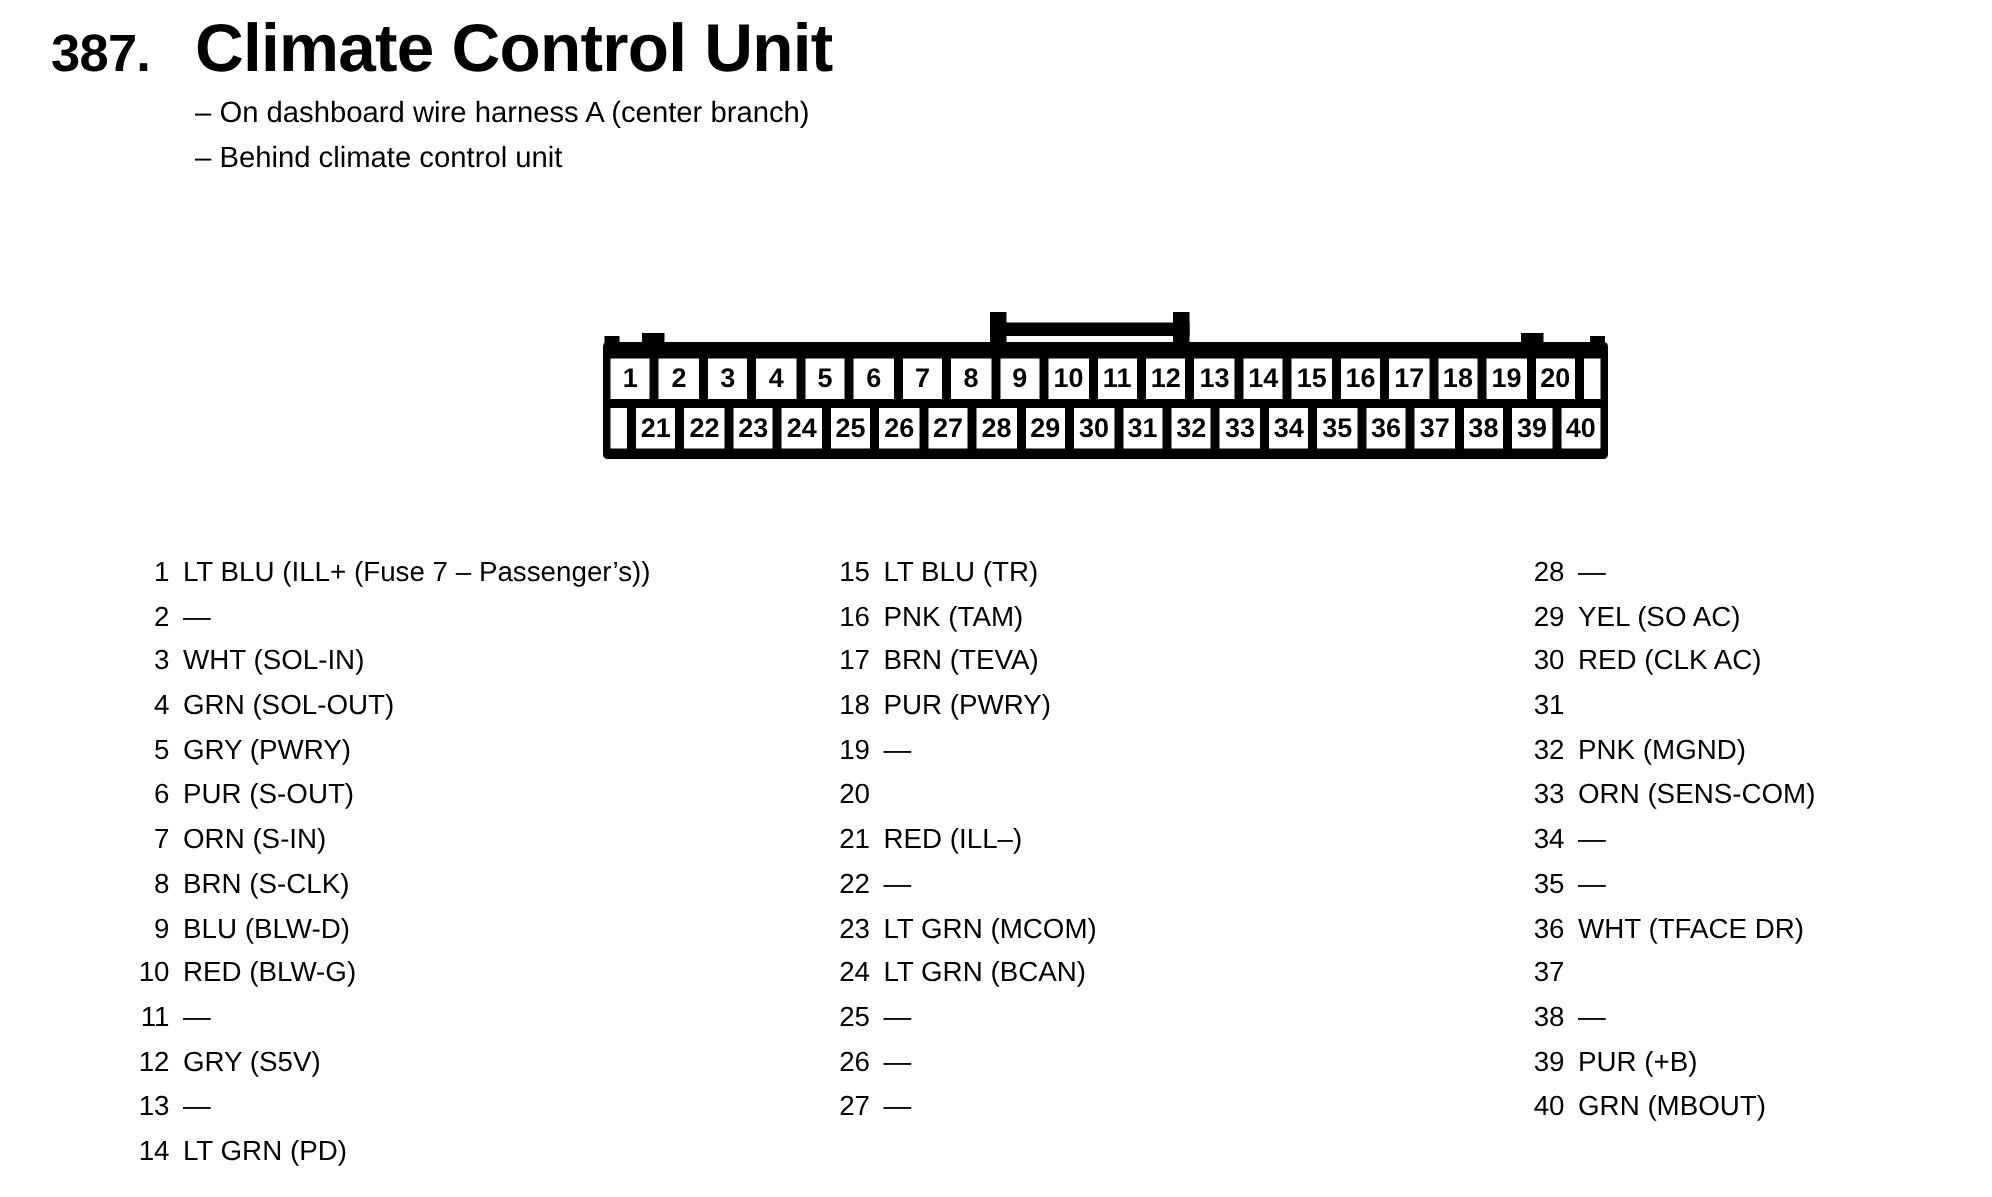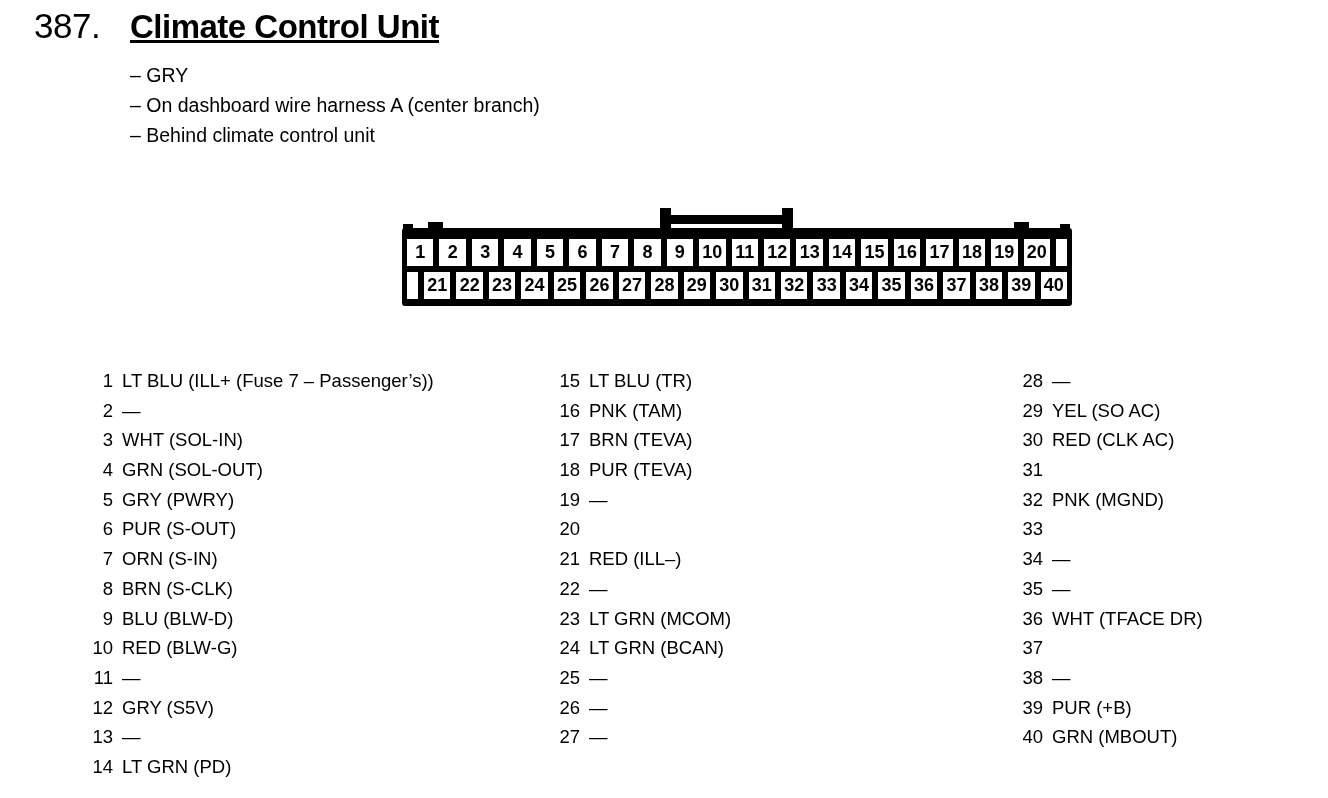--- a/index.html
+++ b/index.html
@@ -5,22 +5,22 @@
   html,body { margin:0; padding:0; }
   body {
     width:1328px; height:798px; position:relative; overflow:hidden;
     background:#ffffff; color:#000000;
     font-family:"Liberation Sans", sans-serif;
     -webkit-font-smoothing:antialiased;
   }
 
   
   .header { position:absolute; left:34px; top:6px; display:flex; align-items:baseline; }
-  .hnum   { font-size:35px; font-weight:normal; width:96px; letter-spacing:-0.5px; }
-  .htitle { font-size:33px; font-weight:bold; margin:0; letter-spacing:-0.5px;text-decoration:underline; }
+  .hnum   { font-size:35px; font-weight:bold; width:96px; letter-spacing:-0.5px; }
+  .htitle { font-size:45px; font-weight:bold; margin:0; letter-spacing:-0.5px; }
 
   .notes { position:absolute; left:130px; top:60px; font-size:19.5px; line-height:30px; }
 
   
   .connector { position:absolute; left:402px; top:228px; width:670px; height:78px;
                background:#000; border-radius:3px; }
   .latch-post { position:absolute; width:11px; height:21px; top:-20px; background:#000; }
   .latch-post.lp-left  { left:258px; }
   .latch-post.lp-right { left:380px; }
   .latch-bar  { position:absolute; left:258px; width:133px; top:-13px; height:9px; background:#000; }
@@ -50,21 +50,20 @@
 </head>
 <body>
 
 <div class="header">
   <span class="hnum">387.</span>
   <h1 class="htitle">Climate Control Unit</h1>
 </div>
 
 <div class="notes">
 
-    <div class="note">– GRY</div>
 
     <div class="note">– On dashboard wire harness A (center branch)</div>
 
     <div class="note">– Behind climate control unit</div>
   </div>
 
 <div class="connector">
   <div class="latch-post lp-left"></div>
   <div class="latch-bar"></div>
   <div class="latch-post lp-right"></div>
@@ -247,21 +246,21 @@
       <span class="lbl">PNK (TAM)</span>
     </div>
 
     <div class="pin-row-item">
       <span class="num">17</span>
       <span class="lbl">BRN (TEVA)</span>
     </div>
 
     <div class="pin-row-item">
       <span class="num">18</span>
-      <span class="lbl">PUR (TEVA)</span>
+      <span class="lbl">PUR (PWRY)</span>
     </div>
 
     <div class="pin-row-item">
       <span class="num">19</span>
       <span class="lbl">—</span>
     </div>
 
     <div class="pin-row-item">
       <span class="num">20</span>
     </div>
@@ -323,20 +322,21 @@
       <span class="num">31</span>
     </div>
 
     <div class="pin-row-item">
       <span class="num">32</span>
       <span class="lbl">PNK (MGND)</span>
     </div>
 
     <div class="pin-row-item">
       <span class="num">33</span>
+      <span class="lbl">ORN (SENS-COM)</span>
     </div>
 
     <div class="pin-row-item">
       <span class="num">34</span>
       <span class="lbl">—</span>
     </div>
 
     <div class="pin-row-item">
       <span class="num">35</span>
       <span class="lbl">—</span>

